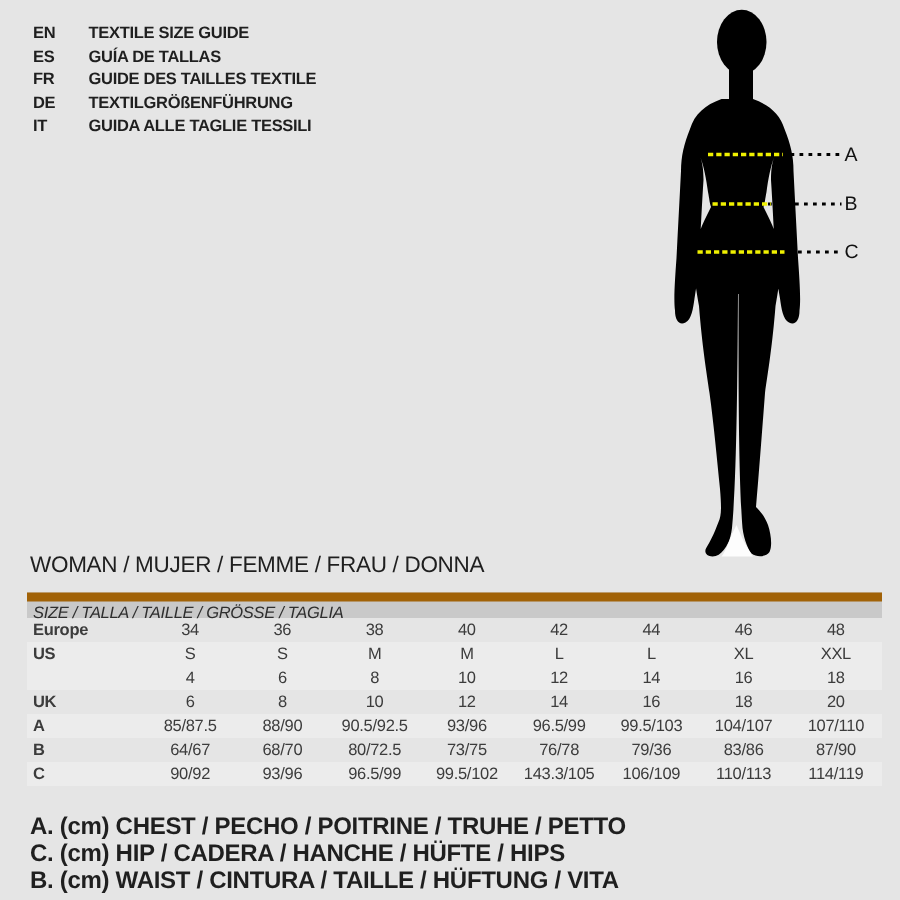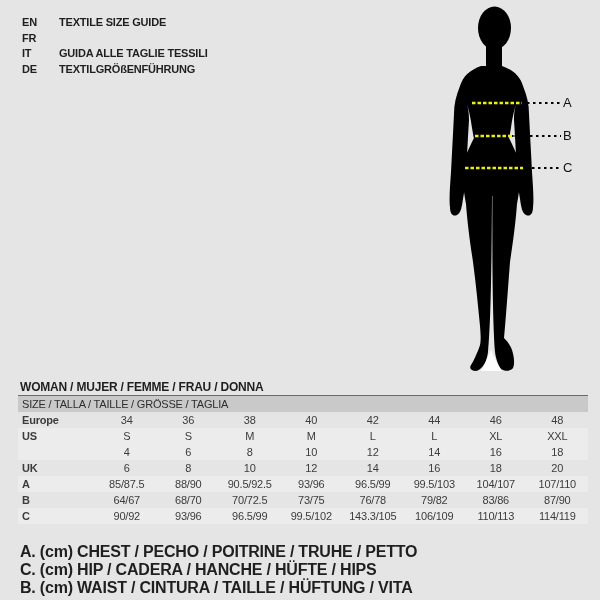--- a/index.html
+++ b/index.html
@@ -8,53 +8,58 @@
     font-family:"Liberation Sans","DejaVu Sans",sans-serif;color:#1f1f1f;
   }
   
   .langs{position:absolute;top:15px;left:22px;}
   .lang-row{display:flex;font-weight:bold;font-size:11px;line-height:15.5px;letter-spacing:-0.2px;}
   .lang-code{width:37px;flex:0 0 37px;}
   
   .figure{position:absolute;left:420px;top:0;width:180px;height:380px;}
   .measure-label{position:absolute;font-size:13px;color:#111;letter-spacing:0;}
   
-  .woman-title{position:absolute;top:380px;left:20px;font-weight:bold;font-size:12px;letter-spacing:-0.2px;}
+  .woman-title{position:absolute;top:368px;left:20px;font-weight:normal;font-size:15px;letter-spacing:-0.2px;}
   
   .size-table{position:absolute;top:395px;left:18px;width:570px;font-size:11px;letter-spacing:-0.2px;}
   .table-header{height:17px;line-height:17px;padding-left:4px;box-sizing:border-box;
-    color:#2e2e2e;border-top:1px solid #a16207;}
+    color:#2e2e2e;border-top:6px solid #a16207;font-style:italic;}
   .t-row{display:flex;height:16px;line-height:16px;}
   .t-label{flex:0 0 78px;padding-left:4px;box-sizing:border-box;color:#3c3c3c;text-align:left;font-weight:bold;}
   .t-cell{flex:0 0 61.5px;text-align:center;color:#3c3c3c;}
   
   .legend{position:absolute;top:543px;left:20px;}
   .legend-row{font-weight:bold;font-size:16px;line-height:18px;letter-spacing:-0.2px;}
 </style>
 </head>
 <body>
 
 <div id="canvas">
 
   <div class="langs">
 
   <div class="lang-row">
         <span class="lang-code">EN</span>
         <span class="lang-title">TEXTILE SIZE GUIDE</span>
       </div>
       <div class="lang-row">
+        <span class="lang-code">ES</span>
+        <span class="lang-title">GUÍA DE TALLAS</span>
+      </div>
+      <div class="lang-row">
         <span class="lang-code">FR</span>
+        <span class="lang-title">GUIDE DES TAILLES TEXTILE</span>
+      </div>
+      <div class="lang-row">
+        <span class="lang-code">DE</span>
+        <span class="lang-title">TEXTILGRÖßENFÜHRUNG</span>
       </div>
       <div class="lang-row">
         <span class="lang-code">IT</span>
         <span class="lang-title">GUIDA ALLE TAGLIE TESSILI</span>
-      </div>
-      <div class="lang-row">
-        <span class="lang-code">DE</span>
-        <span class="lang-title">TEXTILGRÖßENFÜHRUNG</span>
       </div>
     </div>
 
   <div class="figure">
     <svg width="180" height="380" viewBox="0 0 180 380">
 
       <ellipse cx="74.5" cy="28" rx="16.5" ry="21.5" fill="#000000"></ellipse>
 
       <path d="M 66,38 L 82,38 L 82,66 C 82,71 86,74 89,76 L 59,76 C 62,74 66,71 66,66 Z" fill="#000000"></path>
 
@@ -179,24 +184,24 @@
           <span class="t-cell">96.5/99</span>
           <span class="t-cell">99.5/103</span>
           <span class="t-cell">104/107</span>
           <span class="t-cell">107/110</span>
         </div>
         <div class="t-row">
         <span class="t-label">B</span>
 
       <span class="t-cell">64/67</span>
           <span class="t-cell">68/70</span>
-          <span class="t-cell">70/72.5</span>
+          <span class="t-cell">80/72.5</span>
           <span class="t-cell">73/75</span>
           <span class="t-cell">76/78</span>
-          <span class="t-cell">79/82</span>
+          <span class="t-cell">79/36</span>
           <span class="t-cell">83/86</span>
           <span class="t-cell">87/90</span>
         </div>
         <div class="t-row" style="background: rgb(236, 236, 236);">
         <span class="t-label">C</span>
 
       <span class="t-cell">90/92</span>
           <span class="t-cell">93/96</span>
           <span class="t-cell">96.5/99</span>
           <span class="t-cell">99.5/102</span>

